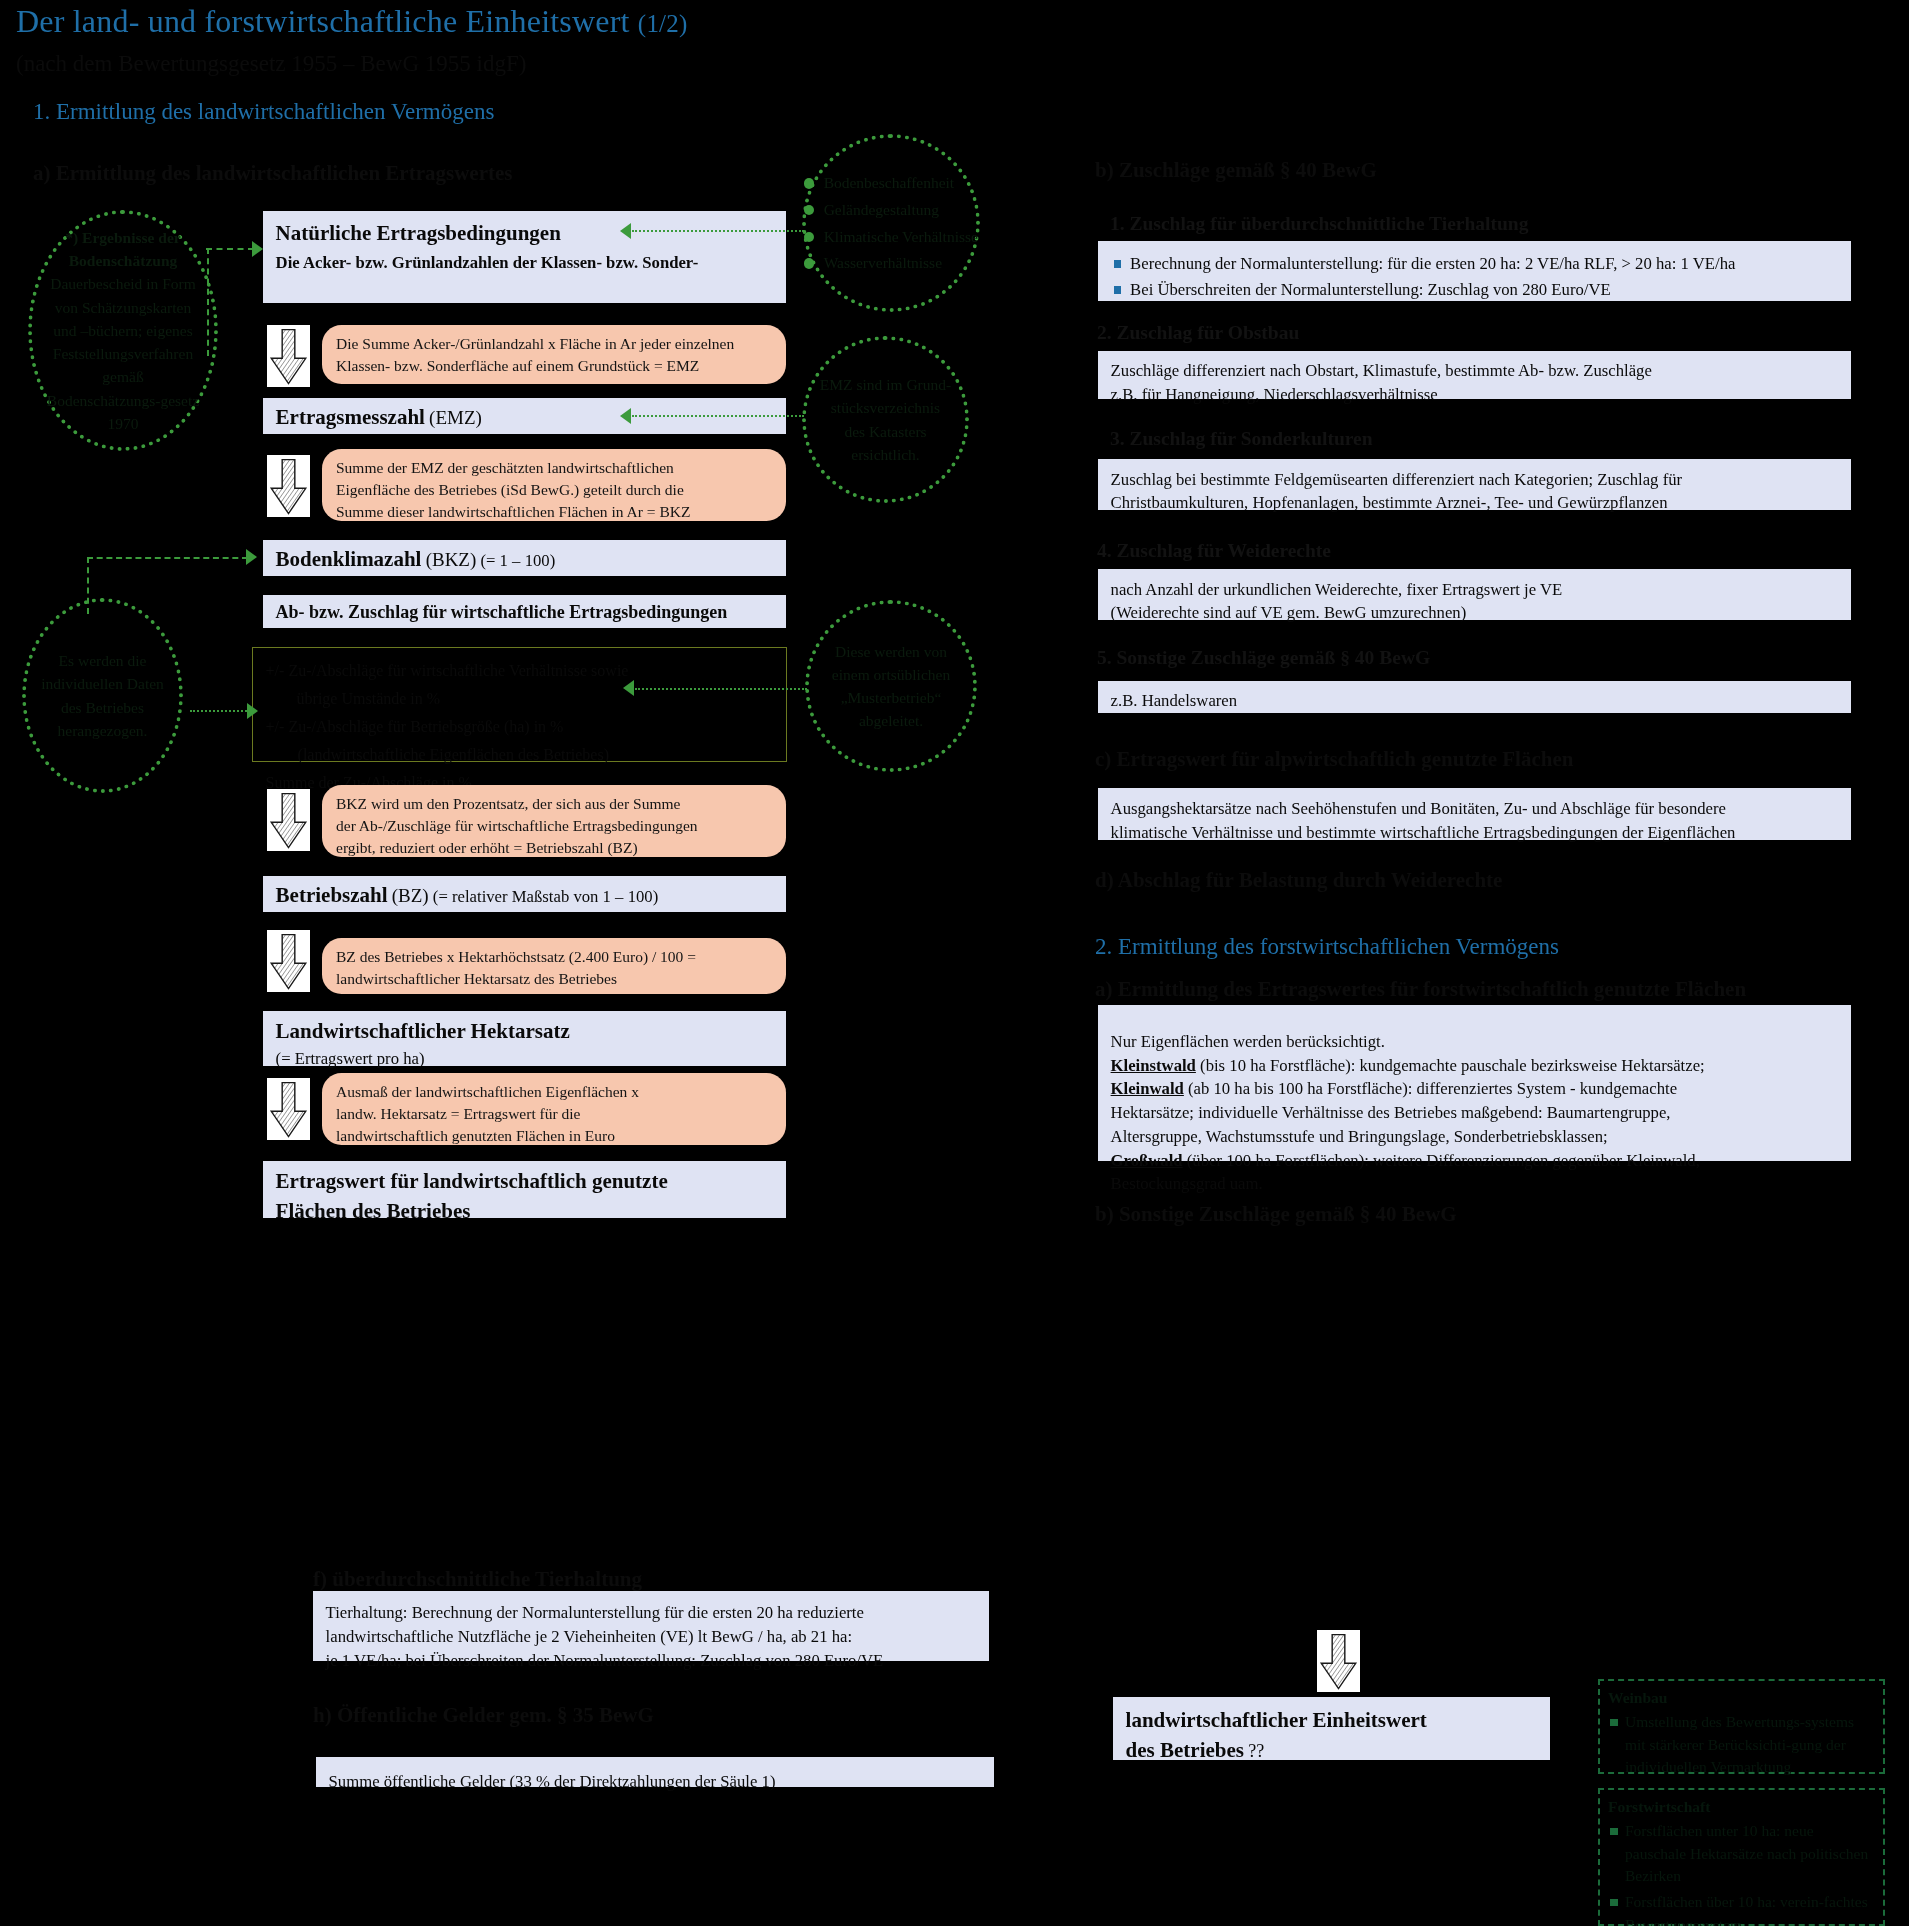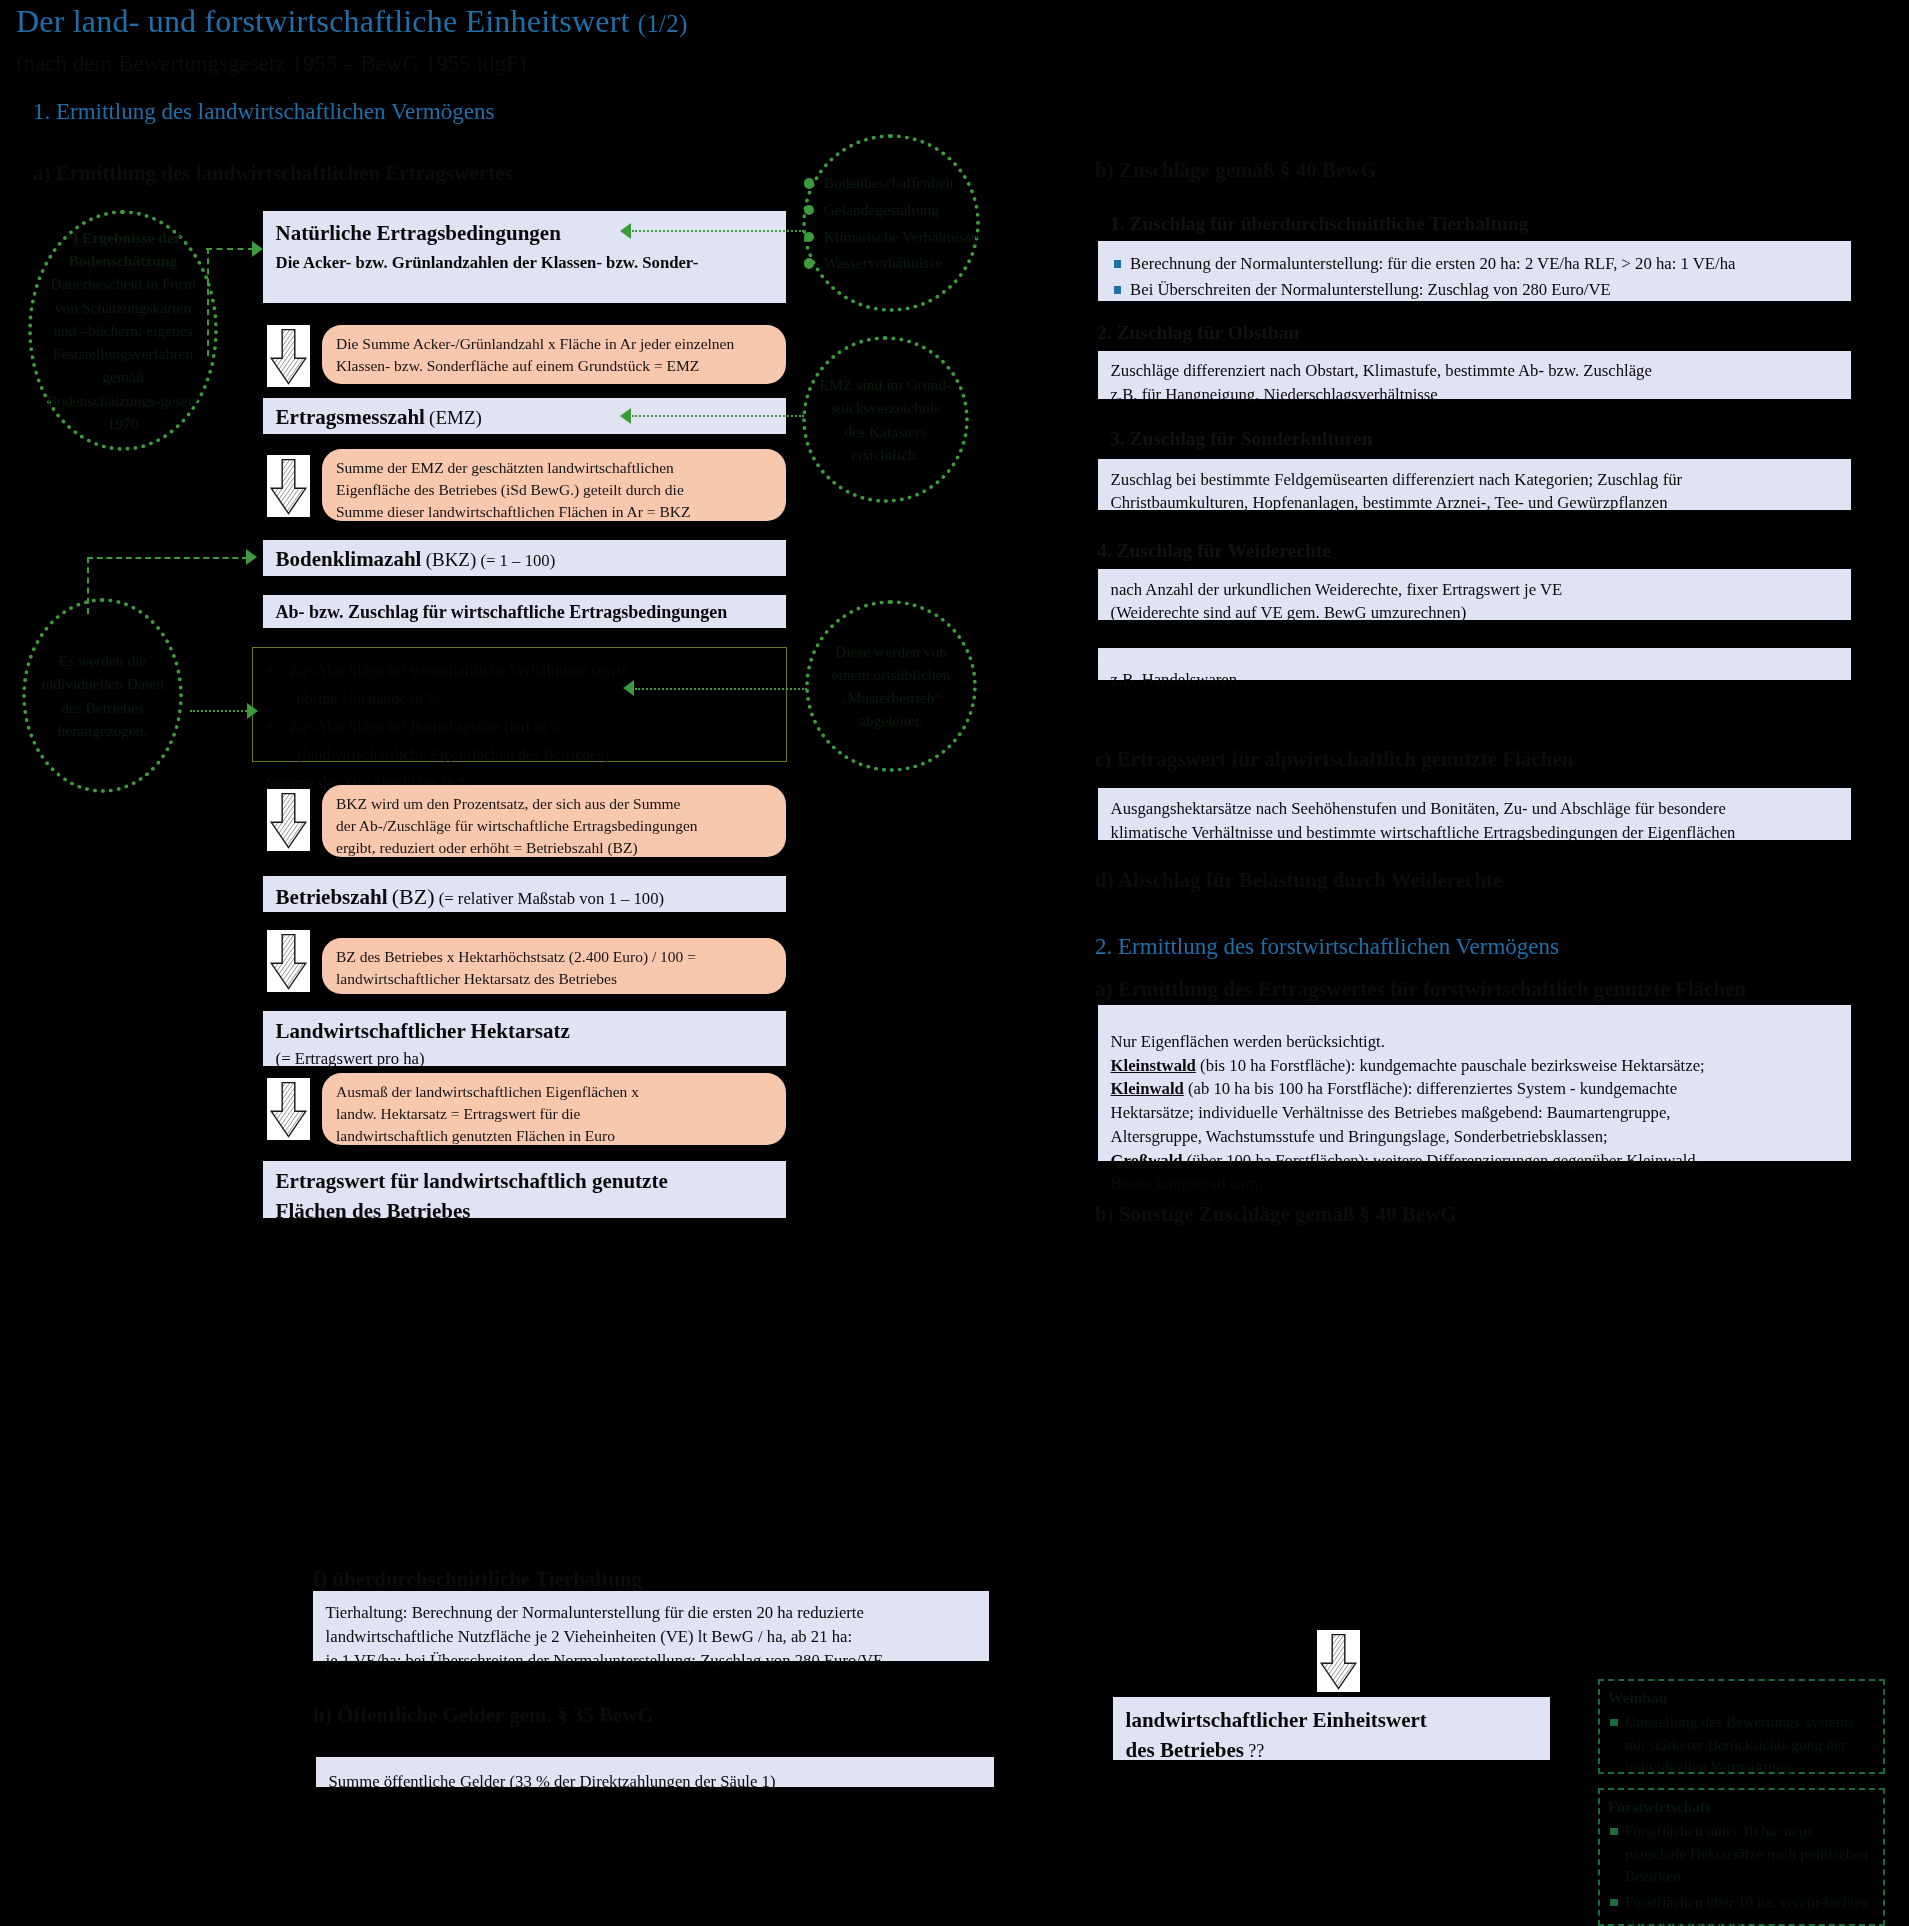--- a/index.html
+++ b/index.html
@@ -165,21 +165,21 @@
   </svg>
 </div>
 <div class="abs peachbox" style="left:322px;top:785px;width:464px;height:72px;">
   <div>BKZ wird um den Prozentsatz, der sich aus der Summe</div>
   <div>der Ab-/Zuschläge für wirtschaftliche Ertragsbedingungen</div>
   <div>ergibt, reduziert oder erhöht = Betriebszahl (BZ)</div>
 </div>
 
 <div class="abs bluebox" style="left:263px;top:876px;width:523px;height:36px;padding-top:5.2px;">
   <span class="big">Betriebszahl</span>
-  <span style="font-size:22px;margin-top:44px;">(BZ)</span>
+  <span style="font-size:19px;margin-top:44px;">(BZ)</span>
   <span style="font-size:16.7px;">(= relativer Maßstab von 1 – 100)</span>
 </div>
 
 <div class="abs arrowicon" style="left:267px;top:930px;width:43px;height:62px;">
   <svg width="43" height="62" viewBox="0 0 74 108">
     <polygon points="26,8 48,8 48,58 67,58 37,102 7,58 26,58" fill="url(#hatch)" stroke="#1a1a1a" stroke-width="2.5"></polygon>
   </svg>
 </div>
 <div class="abs peachbox" style="left:322px;top:938px;width:464px;height:56px;">
   <div>BZ des Betriebes x Hektarhöchstsatz (2.400 Euro) / 100 =</div>
@@ -277,21 +277,21 @@
   <div>Christbaumkulturen, Hopfenanlagen, bestimmte Arznei-, Tee- und Gewürzpflanzen</div>
 </div>
 
 <div class="abs h-dark-sm" style="left:1097px;top:540px;">4. Zuschlag für Weiderechte</div>
 <div class="abs bluebox" style="left:1098px;top:569px;width:753px;height:51px;padding-top:8.6px;">
   <div>nach Anzahl der urkundlichen Weiderechte, fixer Ertragswert je VE</div>
   <div>(Weiderechte sind auf VE gem. BewG umzurechnen)</div>
 </div>
 
 <div class="abs h-dark-sm" style="left:1097px;top:647px;">5. Sonstige Zuschläge gemäß § 40 BewG</div>
-<div class="abs bluebox" style="left:1098px;top:648px;width:753px;height:32px;padding-top:20px;">
+<div class="abs bluebox" style="left:1098px;top:681px;width:753px;height:32px;padding-top:8px;">
   <div>z.B. Handelswaren</div>
 </div>
 
 <div class="abs h-dark" style="left:1095px;top:747px;">c) Ertragswert für alpwirtschaftlich genutzte Flächen</div>
 <div class="abs bluebox" style="left:1098px;top:788px;width:753px;height:52px;padding-top:9.2px;">
   <div>Ausgangshektarsätze nach Seehöhenstufen und Bonitäten, Zu- und Abschläge für besondere</div>
   <div>klimatische Verhältnisse und bestimmte wirtschaftliche Ertragsbedingungen der Eigenflächen</div>
 </div>
 
 <div class="abs h-dark" style="left:1095px;top:868px;">d) Abschlag für Belastung durch Weiderechte</div>

